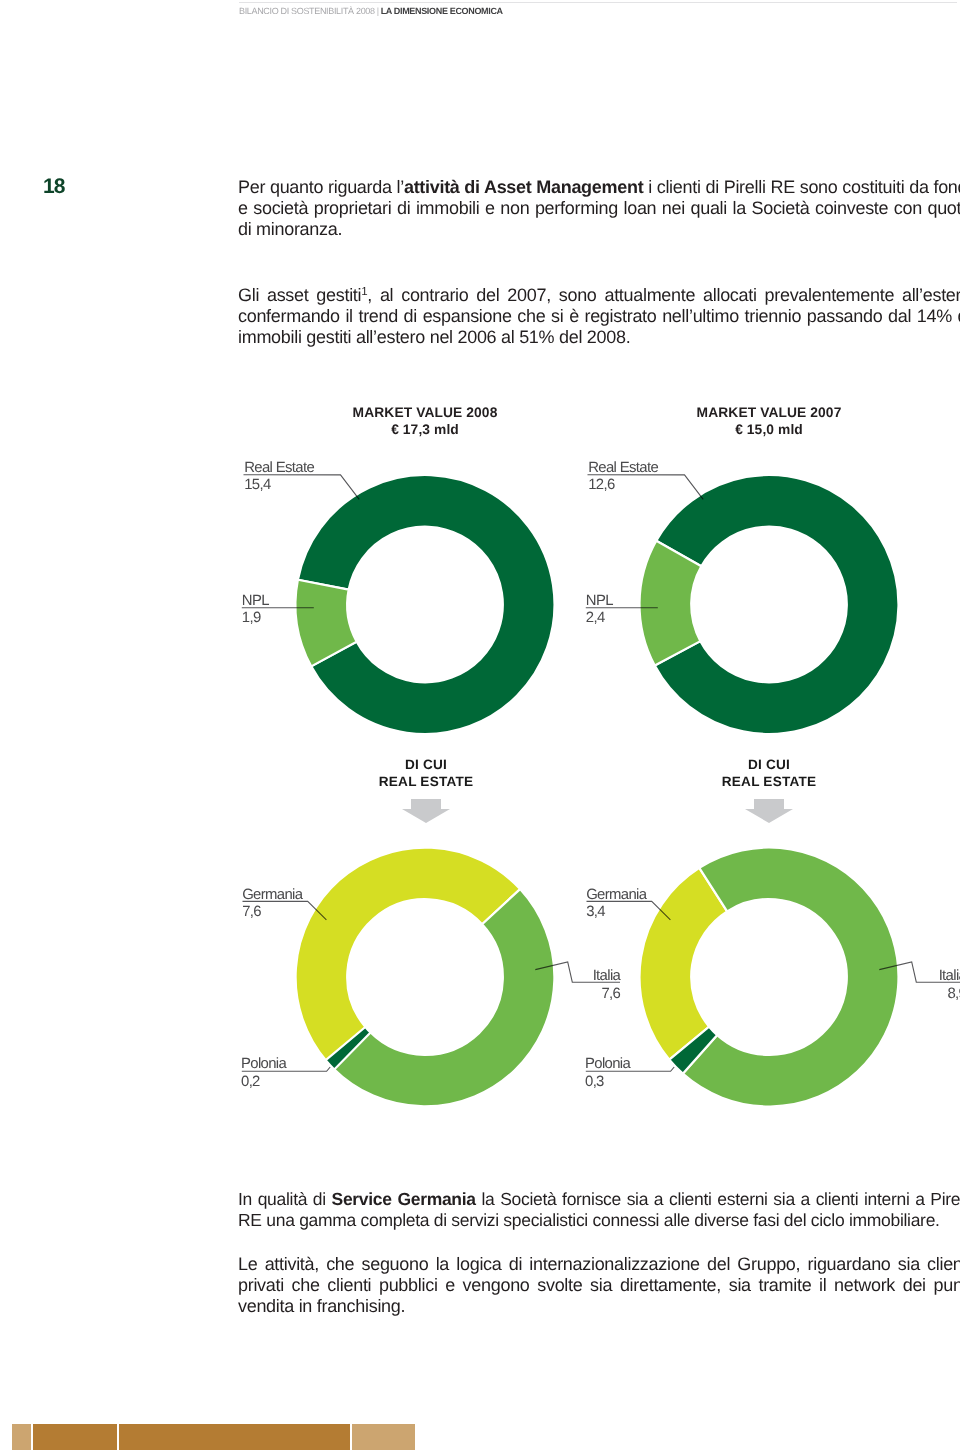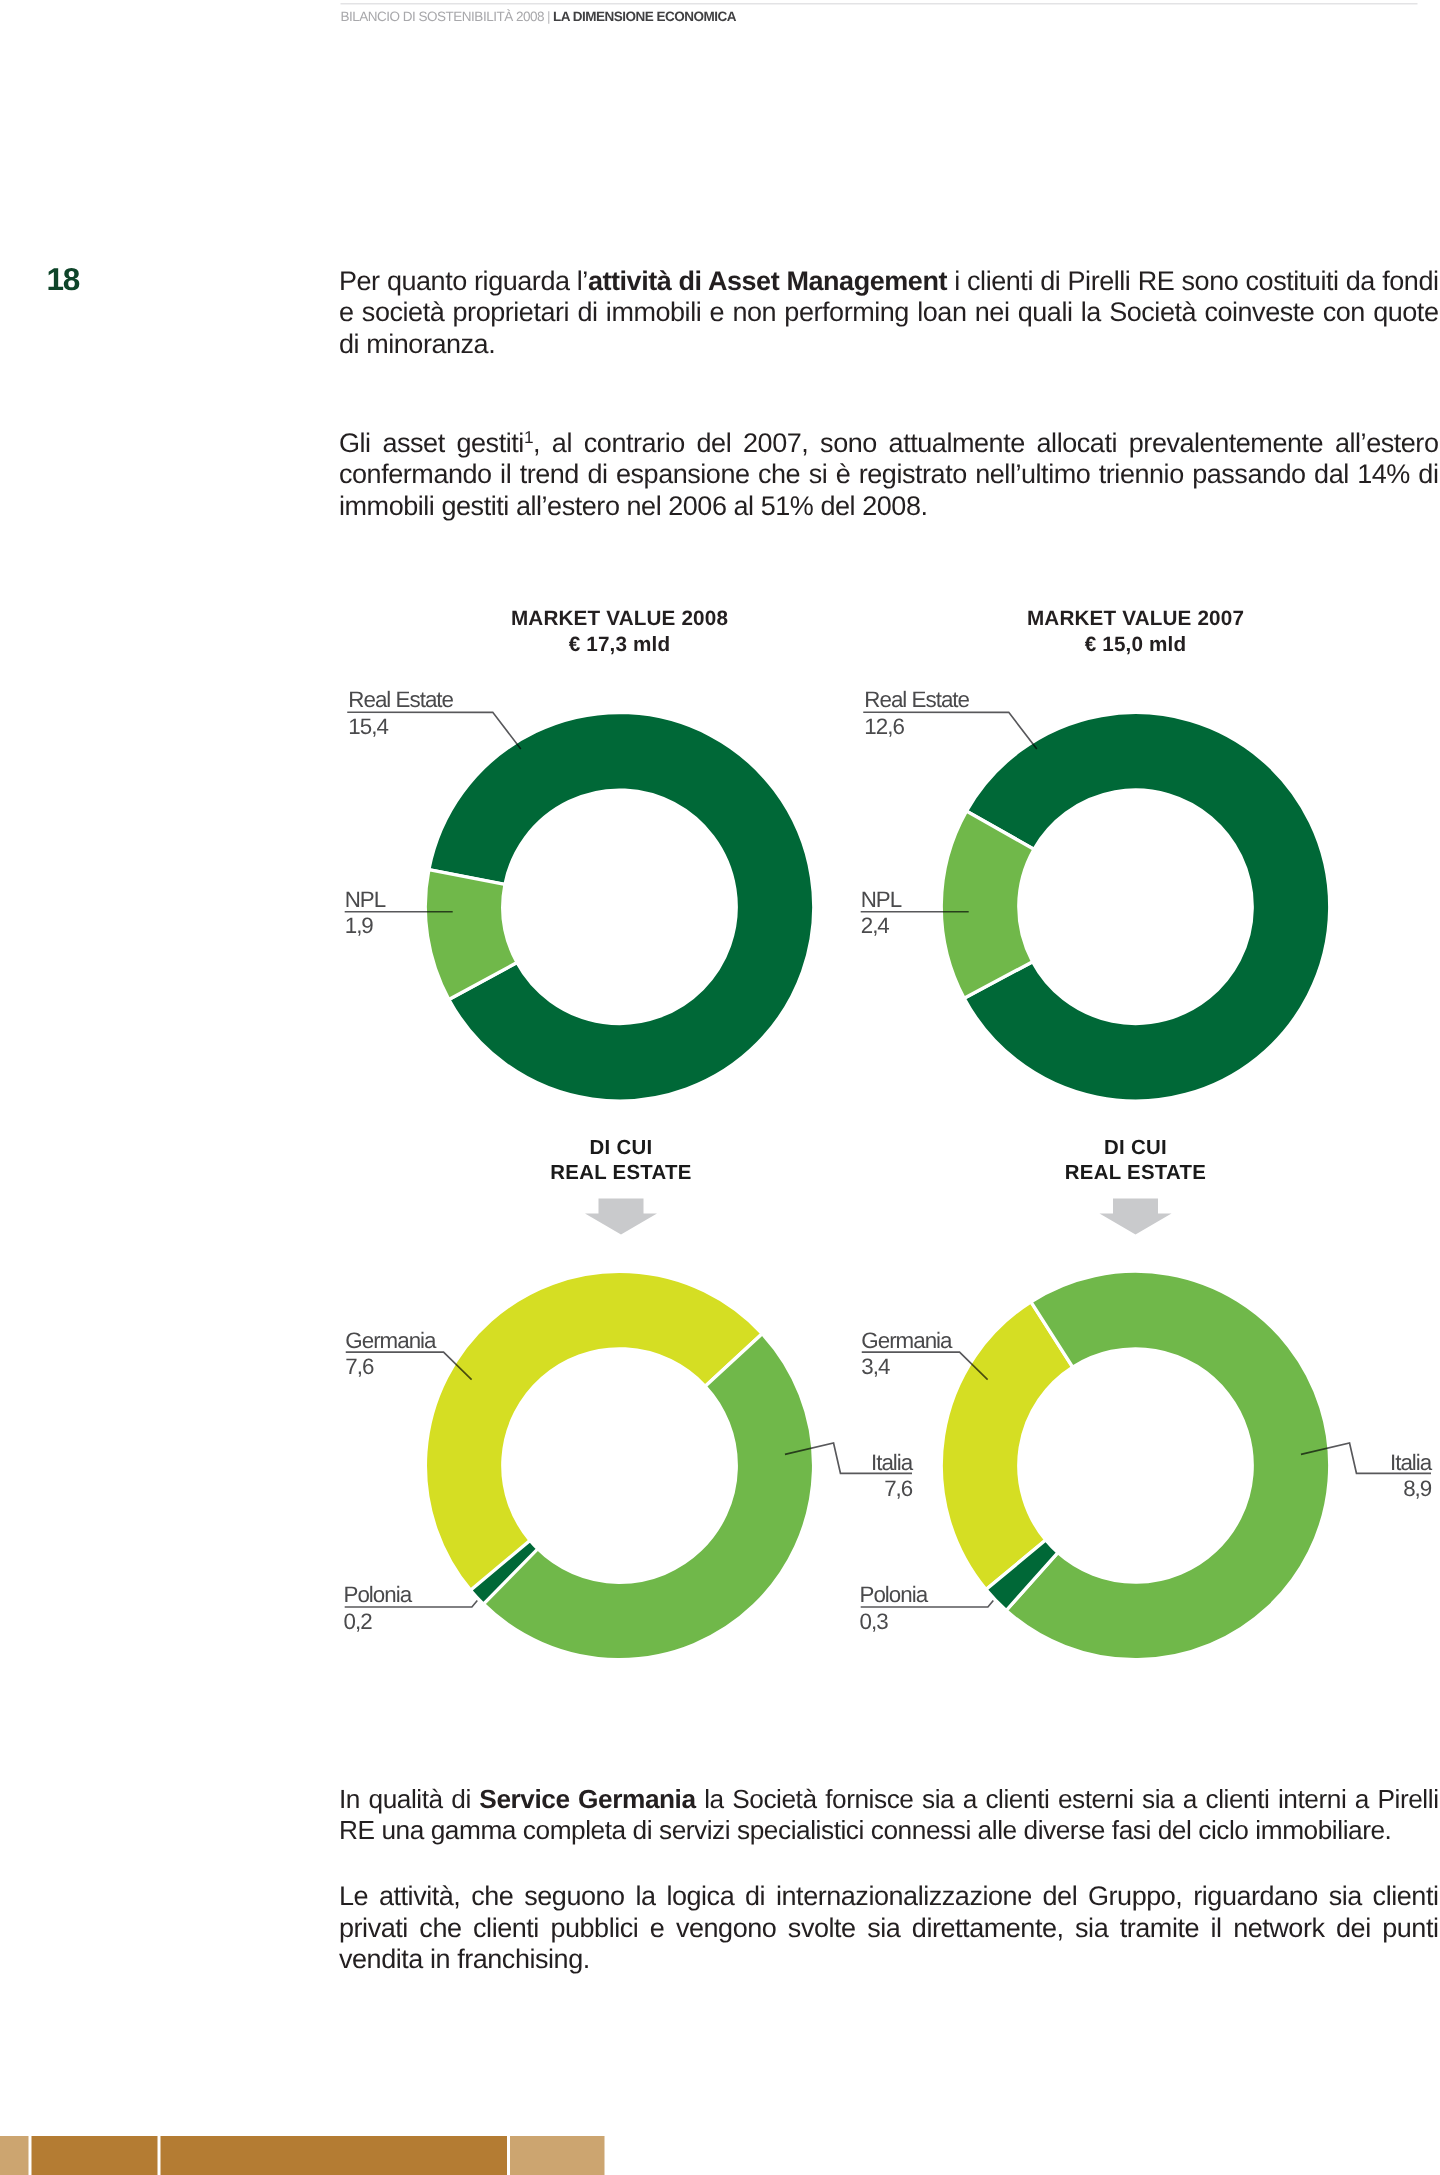--- a/index.html
+++ b/index.html
@@ -1,20 +1,20 @@
 <!DOCTYPE html>
 <html><head>
 <meta charset="utf-8">
 <style>
   html,body{margin:0;padding:0;}
   body{width:960px;height:1450px;background:#ffffff;
        font-family:"Liberation Sans",sans-serif;color:#231f20;
        position:relative;overflow:hidden;
        -webkit-font-smoothing:antialiased;text-rendering:geometricPrecision;}
-  .page{position:absolute;left:0;top:0;width:836px;height:1450px;}
+  .page{position:absolute;left:12px;top:0;width:836px;height:1450px;}
 
   
   #rule-top{position:absolute;left:227px;top:2px;width:718px;height:1px;background:#e3e3e5;}
   #runhead{position:absolute;left:227px;top:5.2px;font-size:9px;letter-spacing:-0.33px;white-space:nowrap;line-height:12px;}
   #runhead .grey{color:#a8a8ab;}
   #runhead .sep{color:#b9b9bc;padding:0 2px;}
   #runhead .bold{color:#404042;font-weight:bold;}
 
   
   #pagenum{position:absolute;left:31px;top:175px;font-size:21px;font-weight:bold;color:#0e4429;letter-spacing:-0.9px;}

